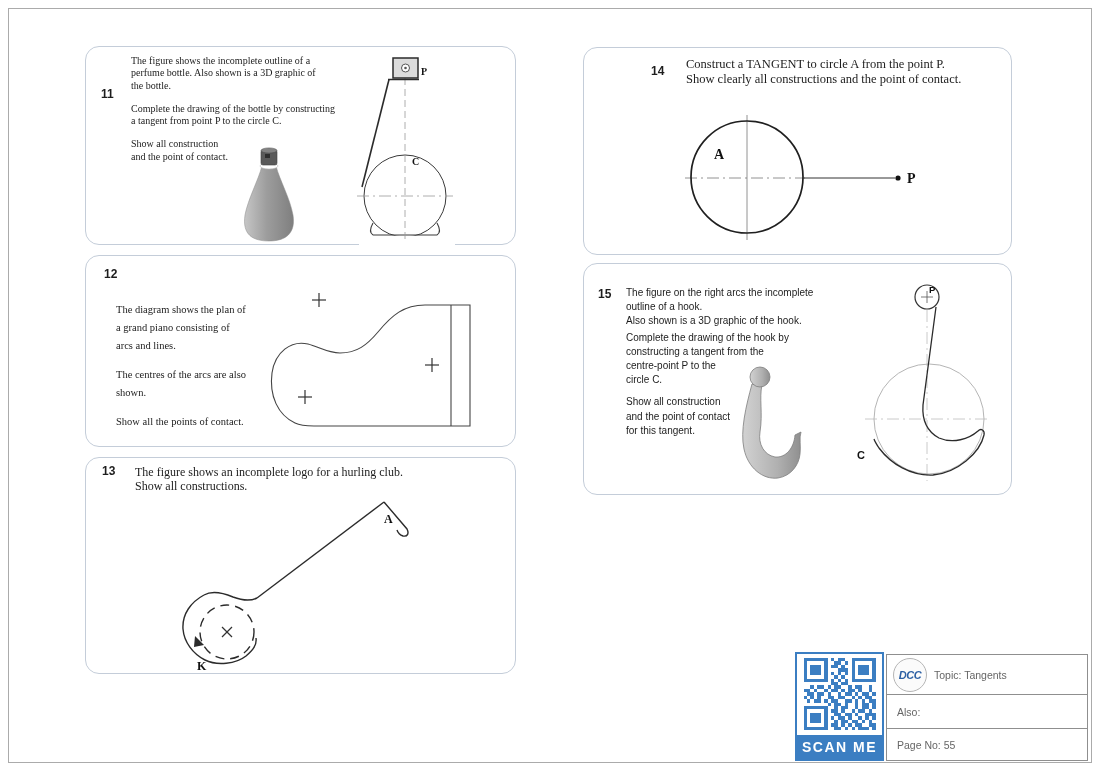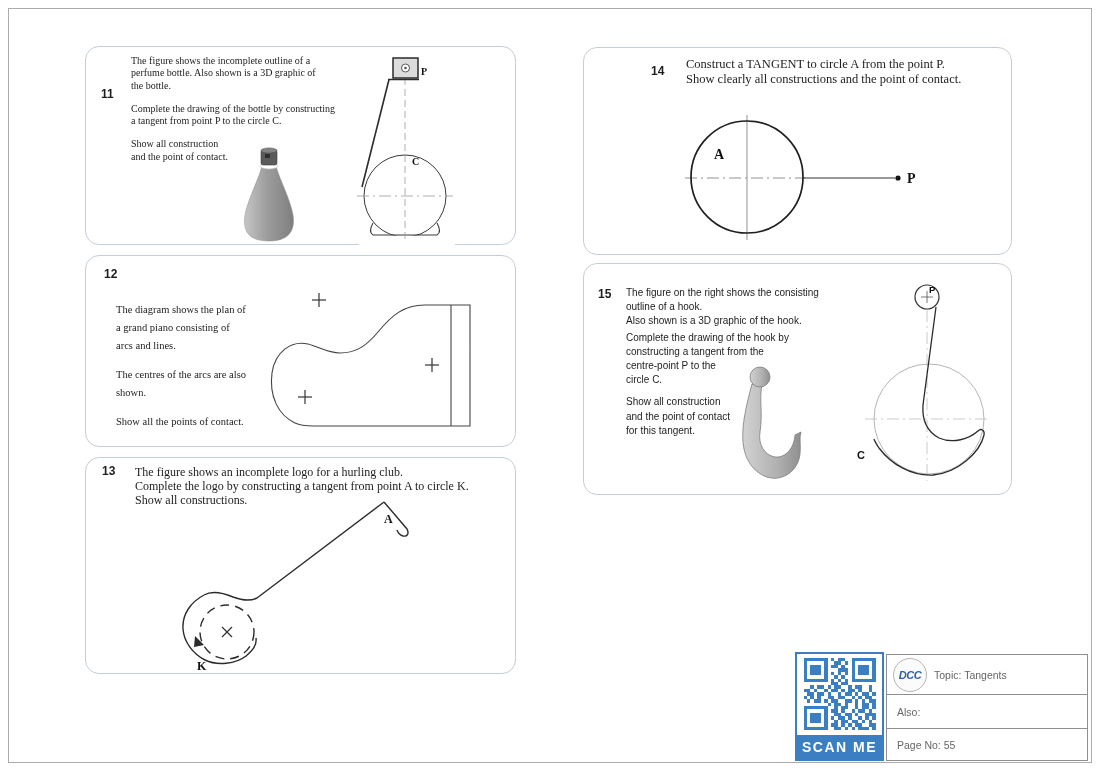--- a/index.html
+++ b/index.html
@@ -124,21 +124,20 @@
         <line x1="32" y1="106" x2="46" y2="106"></line>
           <line x1="39" y1="99" x2="39" y2="113"></line>
       </g>
     </svg>
   </div>
 
   <div class="qbox" id="box13">
     <div class="qnum" style="left:16px;top:6px;">13</div>
     <div class="qtext serif" id="t13">
       <p>The figure shows an incomplete logo for a hurling club.</p>
-      <p><span>Complete the logo by constructing a tangent from point </span><span class="b">A</span><span> to circle </span><span class="b">K</span><span>.</span></p>
       <p>Show all constructions.</p>
     </div>
 
     <svg style="left:95px;top:38px;" width="240" height="180" viewBox="0 0 240 180">
       <g fill="none" stroke="#2b2b2b" stroke-width="1.4">
         <path d="M203,6 L226,33 C228,37 227,41 222,40 C219,39 217,37 216,34"></path>
         <line x1="203" y1="6" x2="76" y2="102"></line>
         <path d="M76,102 C68,106 60,104 52,101 C40,96 30,95 23,99 C10,106 1,118 2,133 C3,146 12,158 24,164 C36,170 55,168 65,160 C72,154 76,149 75,142"></path>
         <circle cx="46" cy="136" r="27" stroke-dasharray="9 6"></circle>
       </g>
@@ -166,21 +165,21 @@
       <line x1="122" y1="72" x2="214" y2="72" stroke="#333333" stroke-width="1"></line>
       <circle cx="217" cy="72" r="2.6" fill="#111111"></circle>
       <text x="33" y="53" font-family="Liberation Serif,serif" font-size="14" font-weight="bold" fill="#111">A</text>
       <text x="226" y="77" font-family="Liberation Serif,serif" font-size="14" font-weight="bold" fill="#111">P</text>
     </svg>
   </div>
 
   <div class="qbox" id="box15">
     <div class="qnum" style="left:14px;top:23px;">15</div>
     <div class="qtext sans" id="t15">
-      <p>The figure on the right shows the consisting
+      <p>The figure on the right arcs the incomplete
 outline of a hook.
 Also shown is a 3D graphic of the hook.</p>
       <p><span>Complete the drawing of the hook by
 constructing a tangent from the
 centre-point </span><span class="b">P</span><span> to the
 circle </span><span class="b">C</span><span>.</span></p>
       <p class="gap">Show all construction
 and the point of contact
 for this tangent.</p>
     </div>

